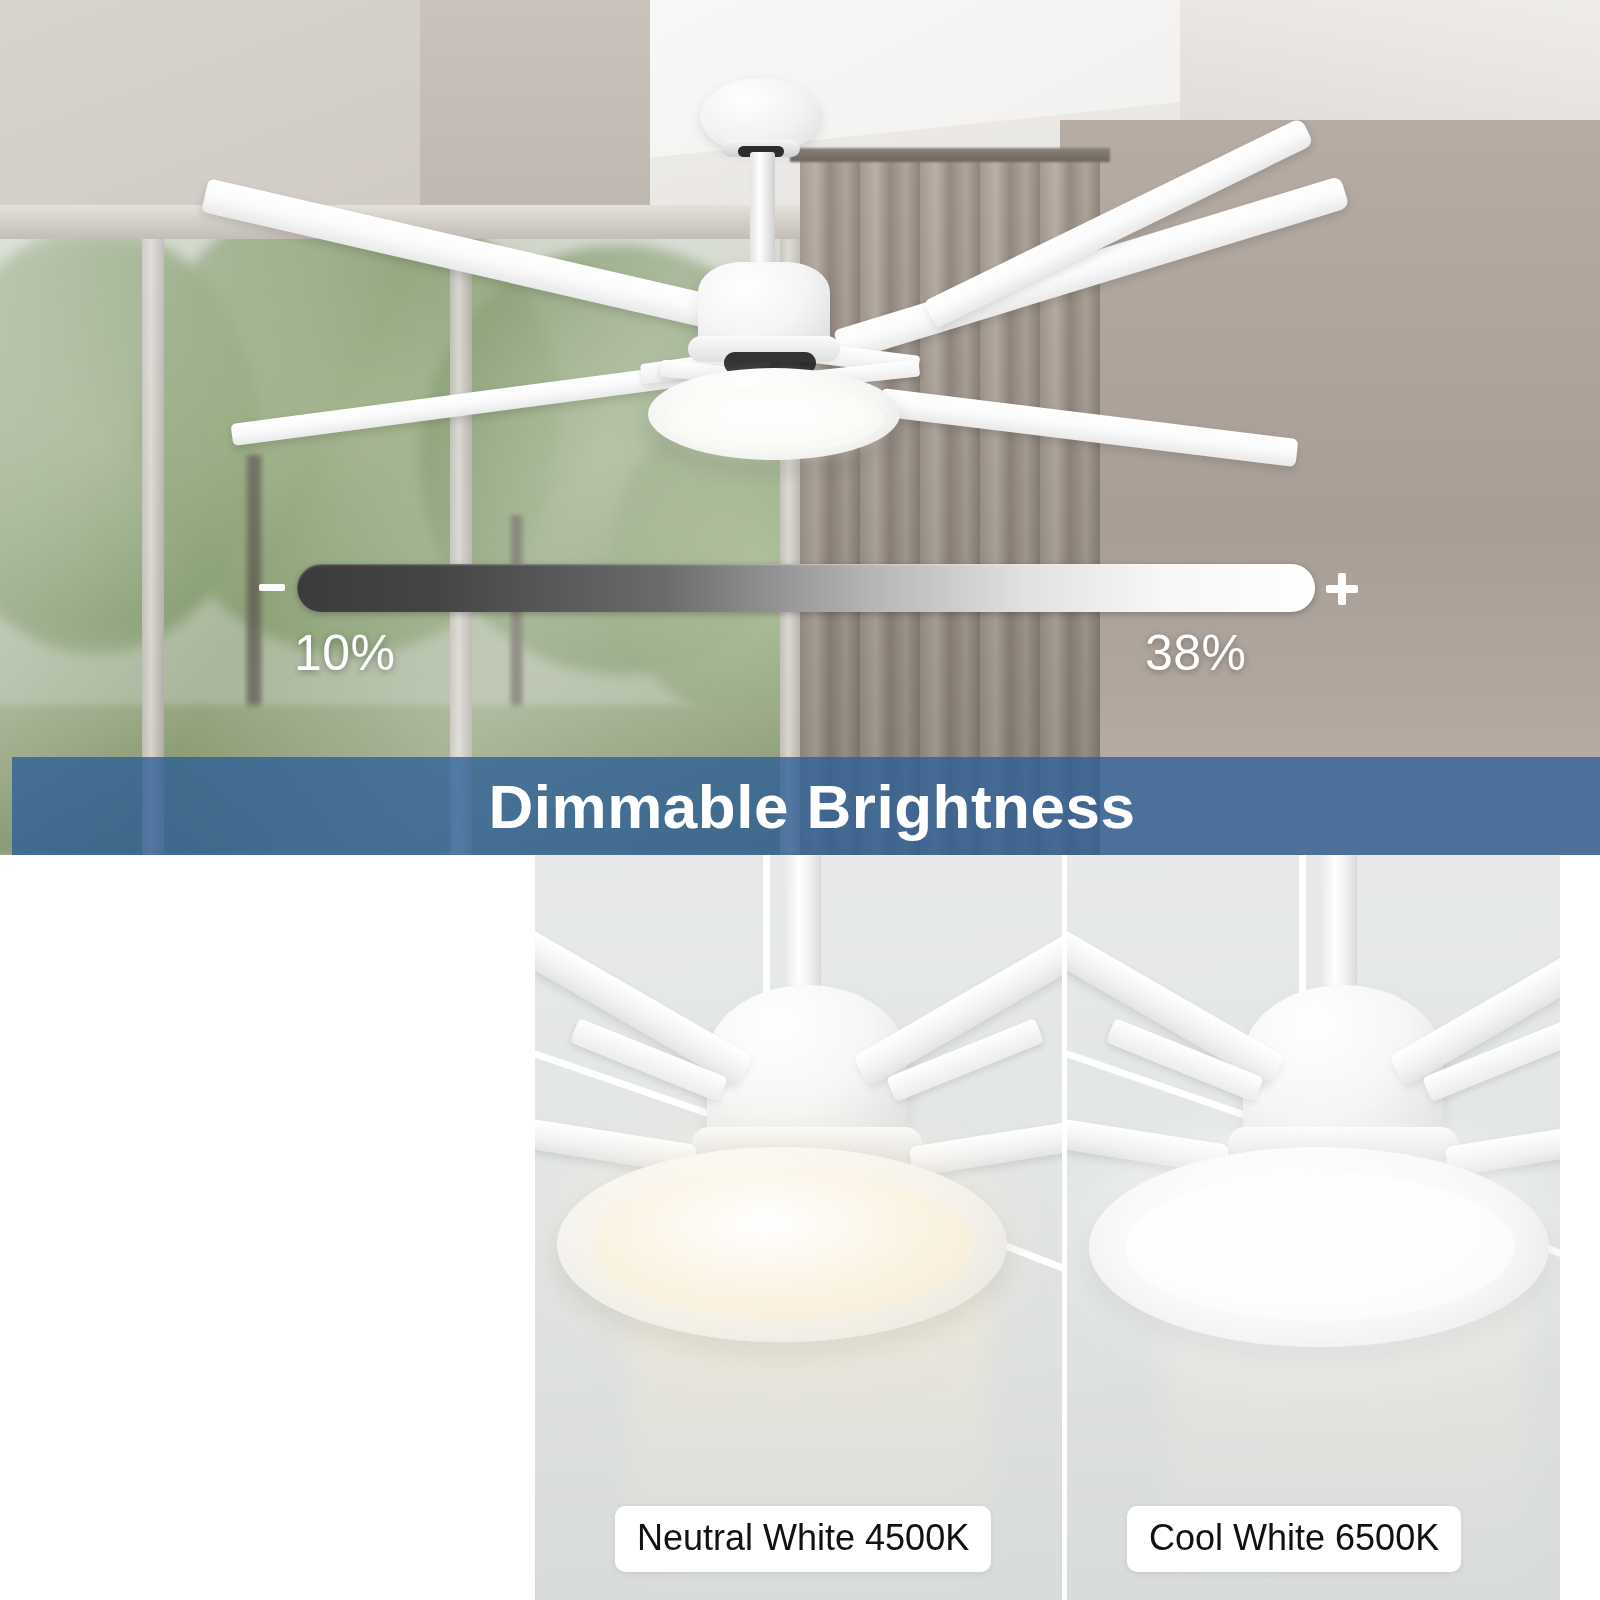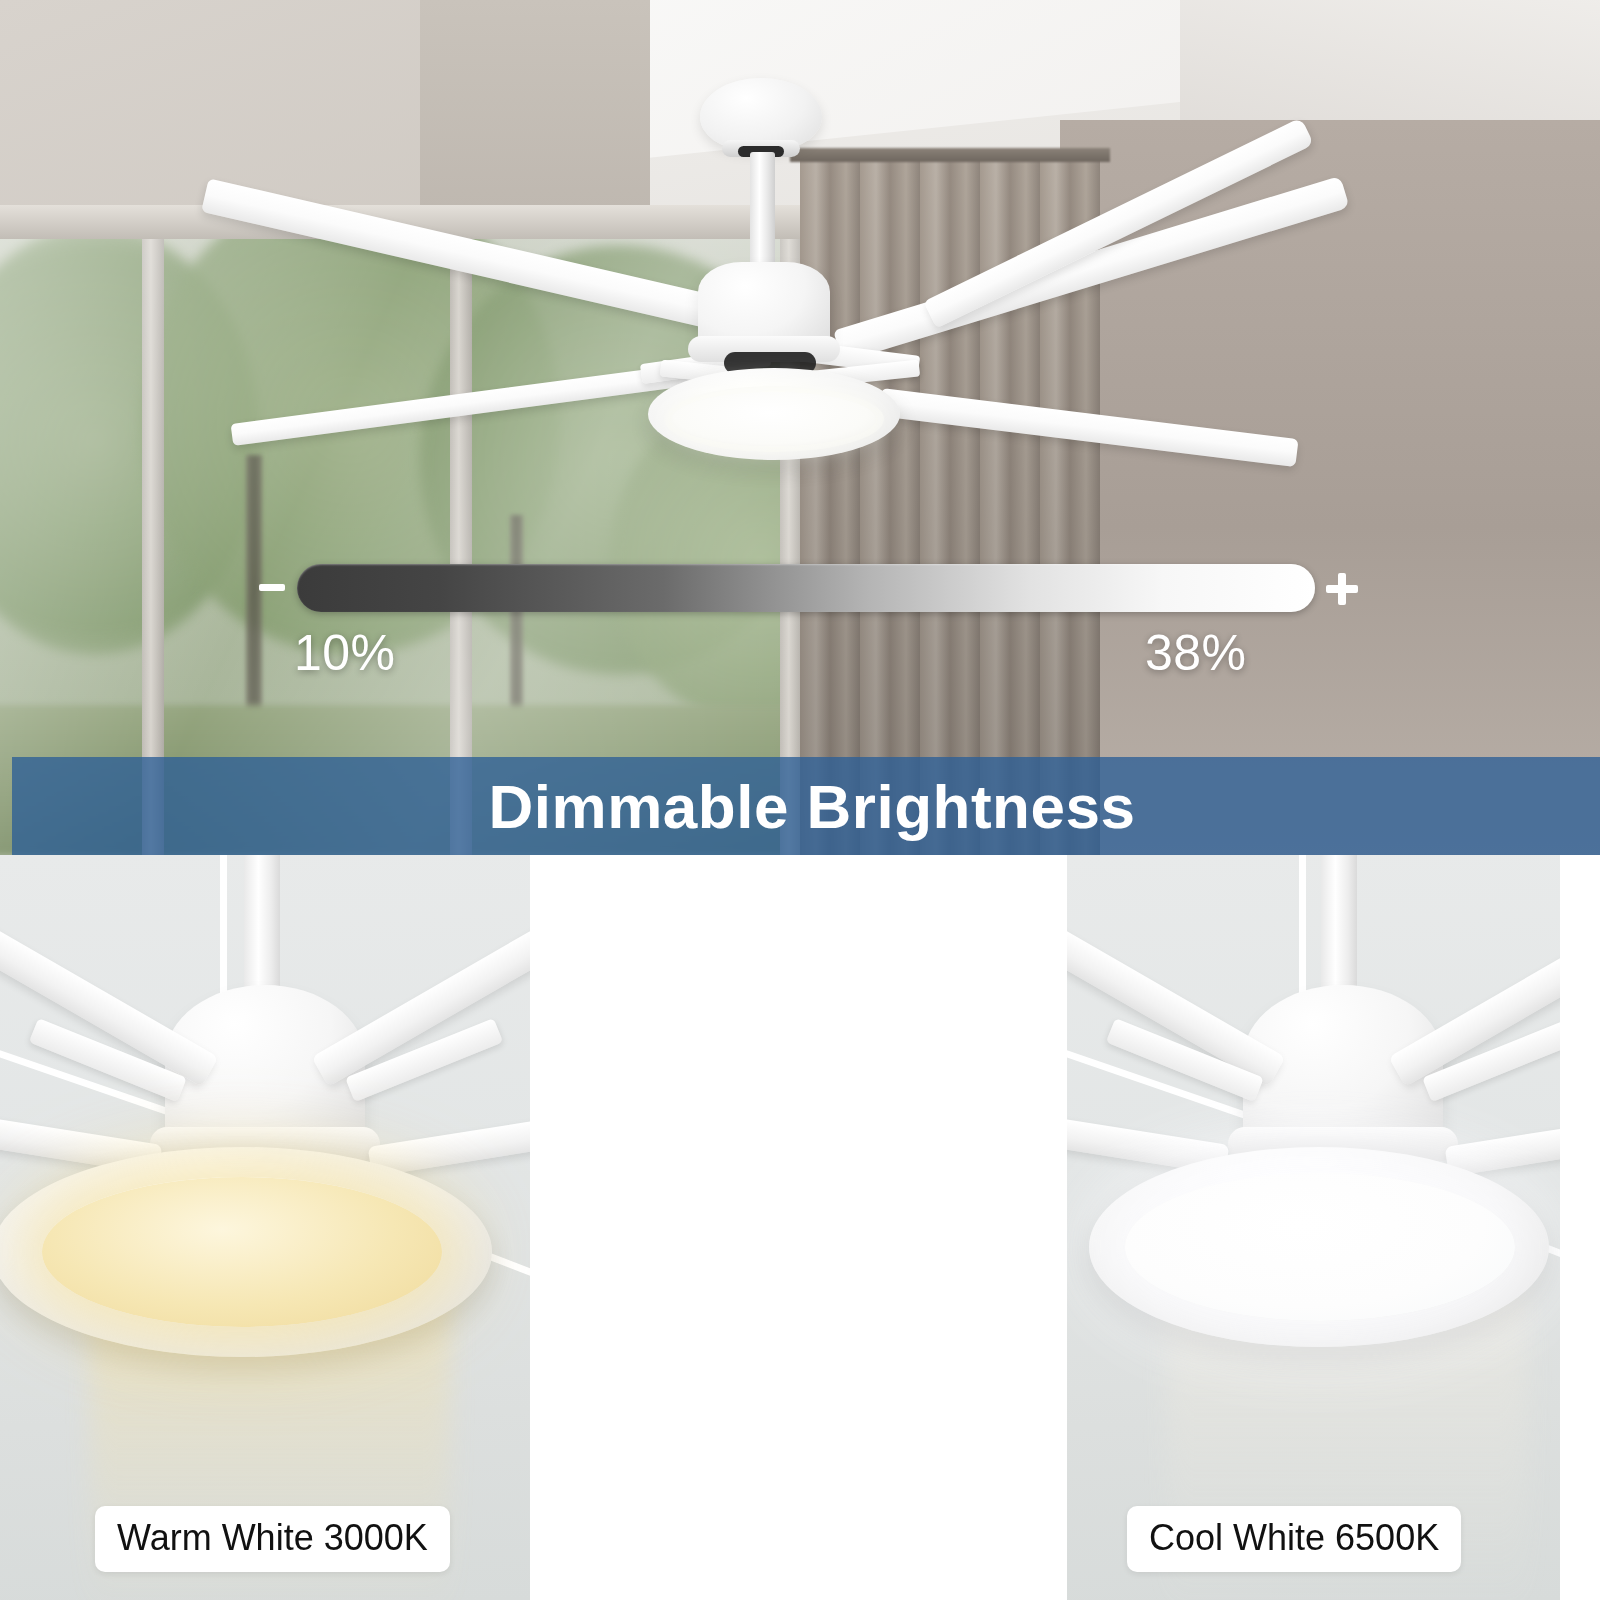--- a/index.html
+++ b/index.html
@@ -229,49 +229,48 @@
     <div class="pct pct-min">10%</div>
     <div class="pct pct-max">38%</div>
 
     <div class="banner">
       <div class="banner-title">Dimmable Brightness</div>
     </div>
   </div>
 
   <div class="panels">
 
-    <div class="panel panel-0">
-      <div class="p-wallline" style="left:220px; top:0; width:7px; height:300px;"></div>
+
+    <div class="panel panel-1">
+      <div class="p-wallline" style="left:228px; top:0; width:7px; height:300px;"></div>
       <div class="p-wallline" style="left:-40px; top:295px; width:330px; height:7px; transform:rotate(19deg); transform-origin:right top;"></div>
-      <div class="p-wallline" style="left:222px; top:295px; width:360px; height:7px; transform:rotate(21deg); transform-origin:left top;"></div>
-
-      <div class="p-beam" style="left:90px;  top:430px; width:360px; height:330px;
-           background:linear-gradient(180deg,rgba(247,226,160,.75),rgba(250,240,200,0));"></div>
-      <div class="p-glow" style="left:40px; top:1130px;"></div>
-
-      <div class="p-rod" style="left:244px; top:-10px; width:36px; height:150px;"></div>
-      <div class="p-motor" style="left:165px; top:130px; width:200px; height:160px;"></div>
-      <div class="p-lip" style="left:150px; top:272px; width:230px; height:34px;"></div>
+      <div class="p-wallline" style="left:230px; top:295px; width:360px; height:7px; transform:rotate(21deg); transform-origin:left top;"></div>
+
+      <div class="p-beam" style="left:95px; top:430px; width:360px; height:330px;
+           background:linear-gradient(180deg,rgba(250,240,214,.70),rgba(252,248,236,0));"></div>
+
+      <div class="p-rod" style="left:250px; top:-10px; width:36px; height:150px;"></div>
+      <div class="p-motor" style="left:172px; top:130px; width:200px; height:160px;"></div>
+      <div class="p-lip" style="left:157px; top:272px; width:230px; height:34px;"></div>
 
       <div class="p-blade" style="left:-130px; top:200px; width:340px; height:34px; transform:rotate(30deg); transform-origin:right center; border-radius:7px;"></div>
-      <div class="p-blade" style="left:320px;  top:200px; width:360px; height:34px; transform:rotate(-30deg); transform-origin:left center; border-radius:7px;"></div>
+      <div class="p-blade" style="left:326px;  top:200px; width:360px; height:34px; transform:rotate(-30deg); transform-origin:left center; border-radius:7px;"></div>
       <div class="p-blade" style="left:-140px; top:290px; width:300px; height:30px; transform:rotate(9deg);  transform-origin:right center; border-radius:7px;"></div>
-      <div class="p-blade" style="left:370px;  top:292px; width:300px; height:30px; transform:rotate(-9deg); transform-origin:left center; border-radius:7px;"></div>
-      <div class="p-arm" style="left:22px;  top:222px; width:160px; height:26px; transform:rotate(22deg); transform-origin:right center;"></div>
-      <div class="p-arm" style="left:350px; top:222px; width:160px; height:26px; transform:rotate(-22deg); transform-origin:left center;"></div>
-
-      <div class="p-ring" style="left:-8px; top:292px; width:500px; height:210px;"></div>
-      <div class="p-lens" style="left:42px; top:322px; width:400px; height:150px;
-                  background:radial-gradient(ellipse at 45% 35%,#fdf6dd,#f6e7b4 55%,#efd99a 100%);
-                  box-shadow:0 0 70px 26px rgba(243,221,150,.66);"></div>
-      <div class="chip" style="left:95px;">
-        <span>Warm White 3000K</span>
+      <div class="p-blade" style="left:376px;  top:292px; width:300px; height:30px; transform:rotate(-9deg); transform-origin:left center; border-radius:7px;"></div>
+      <div class="p-arm" style="left:28px;  top:222px; width:160px; height:26px; transform:rotate(22deg); transform-origin:right center;"></div>
+      <div class="p-arm" style="left:356px; top:222px; width:160px; height:26px; transform:rotate(-22deg); transform-origin:left center;"></div>
+
+      <div class="p-ring" style="left:22px; top:292px; width:450px; height:195px;"></div>
+      <div class="p-lens" style="left:58px; top:318px; width:380px; height:145px;
+                  background:radial-gradient(ellipse at 45% 35%,#ffffff,#fbf3e2 55%,#f4ead3 100%);
+                  box-shadow:0 0 70px 26px rgba(250,241,220,.66);"></div>
+      <div class="chip" style="left:80px;">
+        <span>Neutral White 4500K</span>
       </div>
     </div>
-
 
     <div class="panel panel-2">
       <div class="p-wallline" style="left:232px; top:0; width:7px; height:300px;"></div>
       <div class="p-wallline" style="left:-40px; top:295px; width:330px; height:7px; transform:rotate(19deg); transform-origin:right top;"></div>
       <div class="p-wallline" style="left:234px; top:295px; width:360px; height:7px; transform:rotate(21deg); transform-origin:left top;"></div>
 
       <div class="p-beam" style="left:100px; top:430px; width:360px; height:330px;
            background:linear-gradient(180deg,rgba(246,240,226,.62),rgba(252,252,252,0));"></div>
 
       <div class="p-rod" style="left:254px; top:-10px; width:36px; height:150px;"></div>

